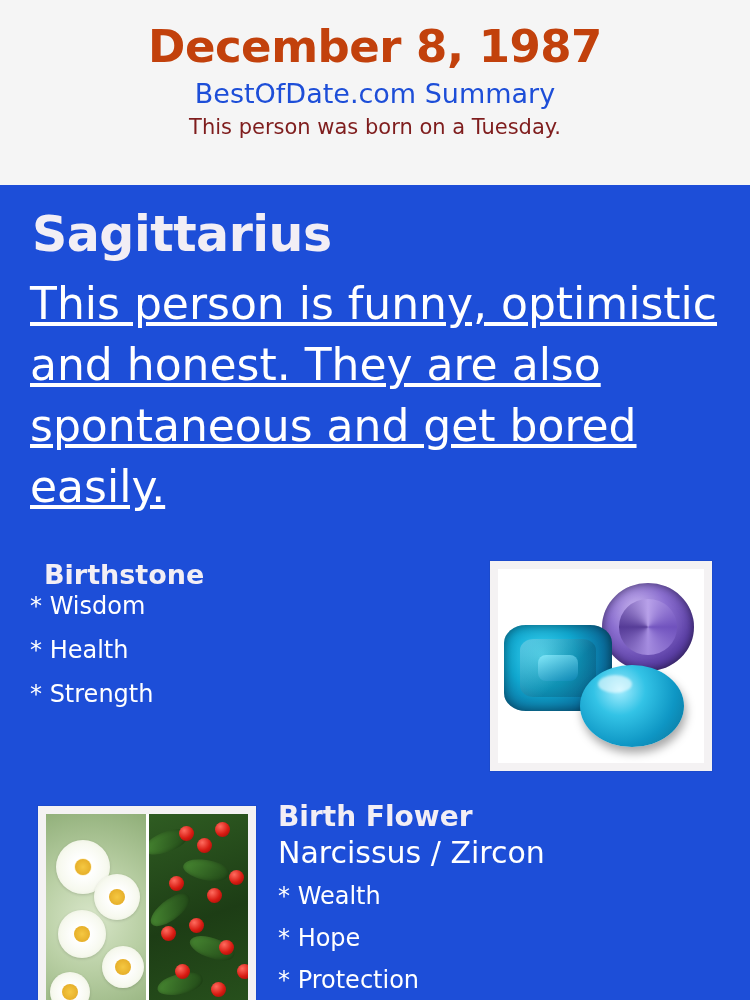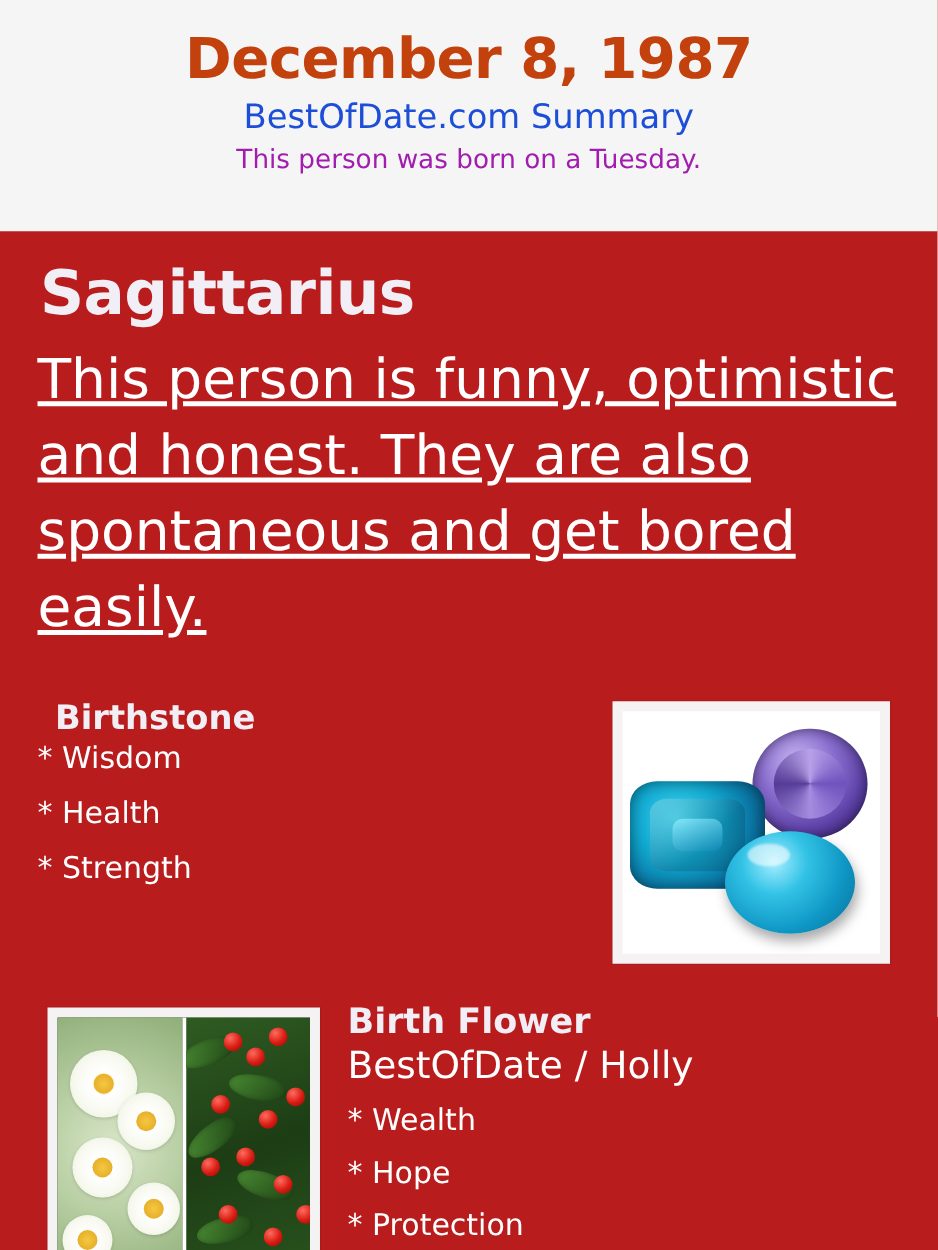--- a/index.html
+++ b/index.html
@@ -37,29 +37,29 @@
     letter-spacing: -0.5px;
     margin: 0 0 6px 0;
   }
   .header-sub {
     color: #1d4ed8;
     font-size: 27px;
     line-height: 1.2;
     margin: 0 0 4px 0;
   }
   .header-note {
-    color: #a21caf;
+    color: #7f1d1d;
     font-size: 21px;
     line-height: 1.3;
     margin: 2px;
   }
 
   
   .body-purple {
-    background: #b91c1c;
+    background: #1d4ed8;
     color: #ffffff;
     padding: 24px 30px 0 30px;
     box-sizing: border-box;
     height: 815px;
     position: relative;
   }
 
   .sign-name {
     font-size: 49px;
     font-weight: bold;
@@ -356,21 +356,21 @@
             <div class="berry" style="left:70px; top:126px;"></div>
             <div class="berry" style="left:26px; top:150px;"></div>
             <div class="berry" style="left:62px; top:168px;"></div>
             <div class="berry" style="left:88px; top:150px;"></div>
           </div>
         </div>
       </div>
 
       <div class="flower-text">
         <div class="flower-title">Birth Flower</div>
-        <div class="flower-sub">BestOfDate / Holly</div>
+        <div class="flower-sub">Narcissus / Zircon</div>
         <ul class="bullet-list flower-list">
           <li>* Wealth</li>
           <li>* Hope</li>
           <li>* Protection</li>
         </ul>
       </div>
     </div>
 
   </div>
 </div>

